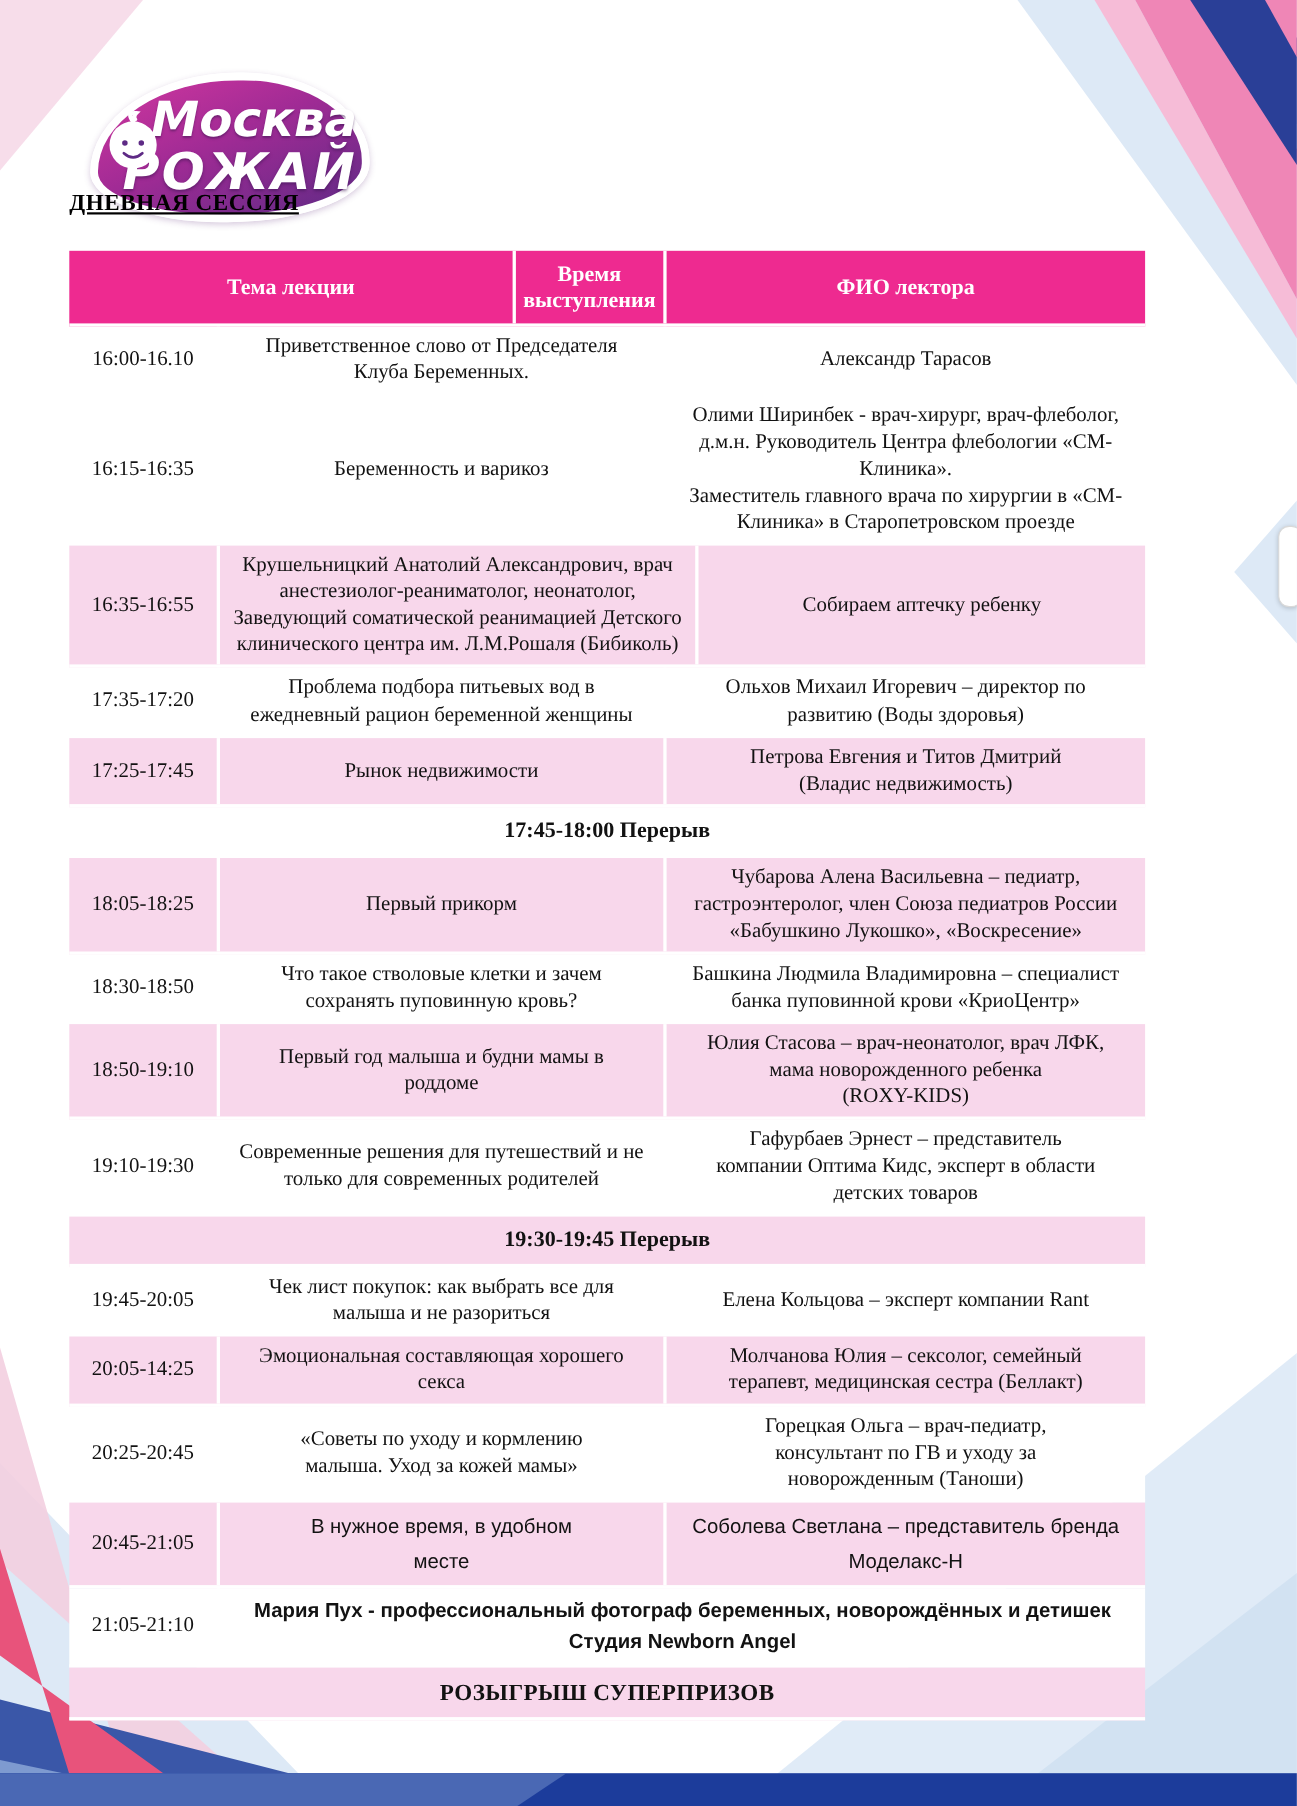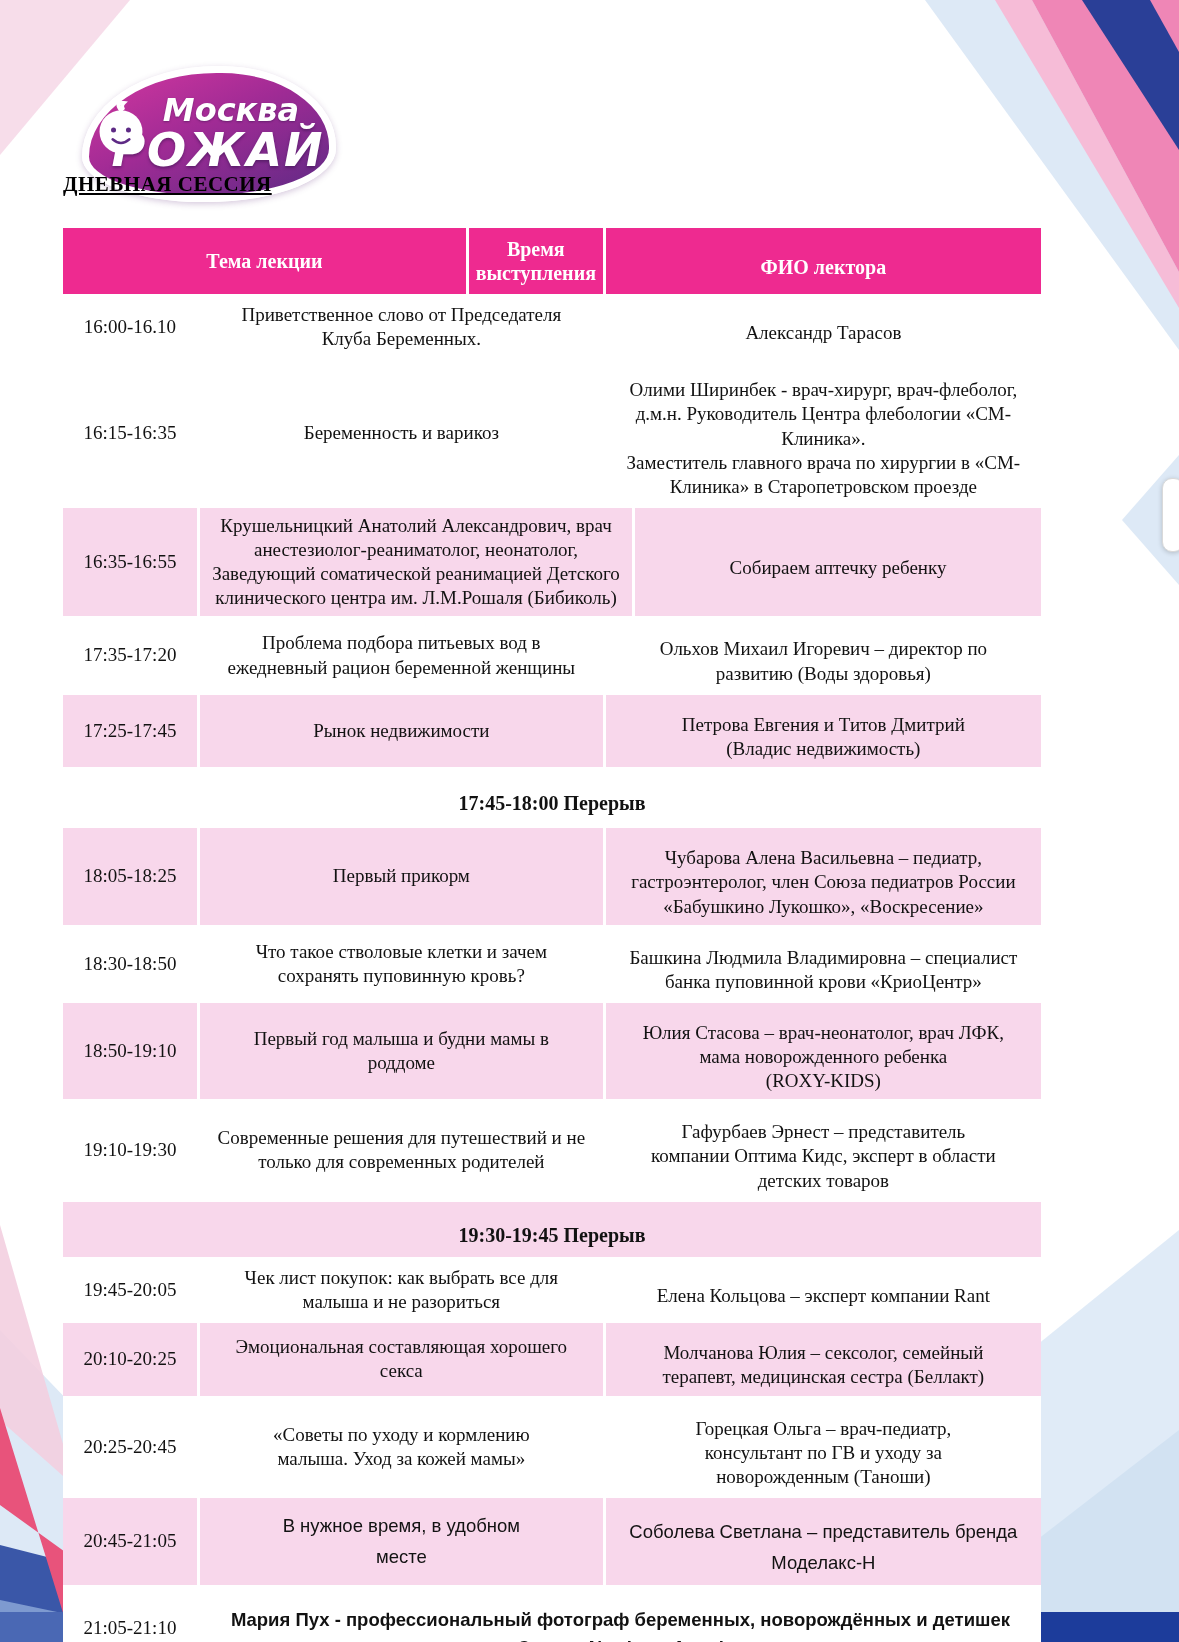--- a/index.html
+++ b/index.html
@@ -41,21 +41,21 @@
   .logo-blob{
     position:relative;width:100%;height:100%;box-sizing:border-box;
     background:linear-gradient(155deg,#d2379f 0%,#a12b95 45%,#5e2a85 100%);
     border:7px solid #fff;
     border-radius:54% 46% 52% 48% / 68% 60% 40% 34%;
     box-shadow:0 2px 6px rgba(90,40,120,.25);
     display:flex;flex-direction:column;align-items:center;justify-content:center;
   }
   .logo-line1{
     font-family:"DejaVu Sans",sans-serif;font-style:italic;font-weight:bold;
-    color:#fff;font-size:32px;line-height:1;margin-left:44px;
+    color:#fff;font-size:44px;line-height:1;margin-left:44px;
     text-shadow:0 1px 2px rgba(60,20,80,.5);
   }
   .logo-line2{
     font-family:"DejaVu Sans",sans-serif;font-style:italic;font-weight:bold;
     color:#fff;font-size:46px;line-height:1.05;letter-spacing:2px;margin-left:18px;
     text-shadow:0 2px 3px rgba(60,20,80,.55);
   }
   .baby{position:absolute;left:4px;top:28px;}
 
   
@@ -66,21 +66,21 @@
   }
 
   
   .schedule{position:absolute;left:63px;top:228px;width:978px;z-index:2;}
   .trow{display:flex;border-bottom:3px solid #fff;}
   .cell{
     box-sizing:border-box;display:flex;align-items:center;justify-content:center;
     text-align:center;padding:6px 12px;font-size:19px;line-height:1.27;
     white-space:pre-line;border-right:3px solid #fff;
   }
-  .cell:last-child{border-right:none;margin-top:12px;}
+  .cell:last-child{border-right:none;}
   .c-time{width:14%;}
   .c-topic{width:41.5%;}
   .c-speaker{width:44.5%;}
   .c-merged{width:86%;font-weight:bold;}
   .c-full{width:100%;font-weight:bold;font-size:20px;padding:9px 12px;}
   .plain{background:#ffffff;}
   .shaded{background:var(--row-pink,#f8d7eb);}
   .header-row{background:var(--header-pink,#ee2a90);}
   .header-row .cell{color:#fff;font-weight:bold;font-size:20px;line-height:1.2;padding:9px 10px;}
   .sans .c-topic,.sans .c-speaker,.sans .c-merged{
@@ -216,21 +216,21 @@
     <div class="trow kind-break shaded">
       <div class="cell c-full">19:30-19:45 Перерыв</div>
     </div>
     <div class="trow kind-session plain">
       <div class="cell c-time">19:45-20:05</div>
       <div class="cell c-topic">Чек лист покупок: как выбрать все для
 малыша и не разориться</div>
       <div class="cell c-speaker">Елена Кольцова – эксперт компании Rant</div>
     </div>
     <div class="trow kind-session shaded">
-      <div class="cell c-time">20:10-20:25</div>
+      <div class="cell c-time">20:05-14:25</div>
       <div class="cell c-topic">Эмоциональная составляющая хорошего
 секса</div>
       <div class="cell c-speaker">Молчанова Юлия – сексолог, семейный
 терапевт, медицинская сестра (Беллакт)</div>
     </div>
     <div class="trow kind-session plain">
       <div class="cell c-time">20:25-20:45</div>
       <div class="cell c-topic">«Советы по уходу и кормлению
 малыша. Уход за кожей мамы»</div>
       <div class="cell c-speaker">Горецкая Ольга – врач-педиатр,

